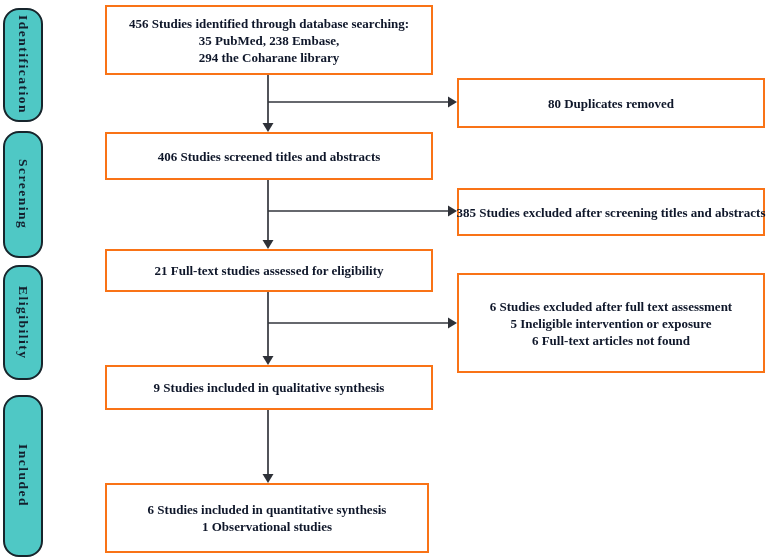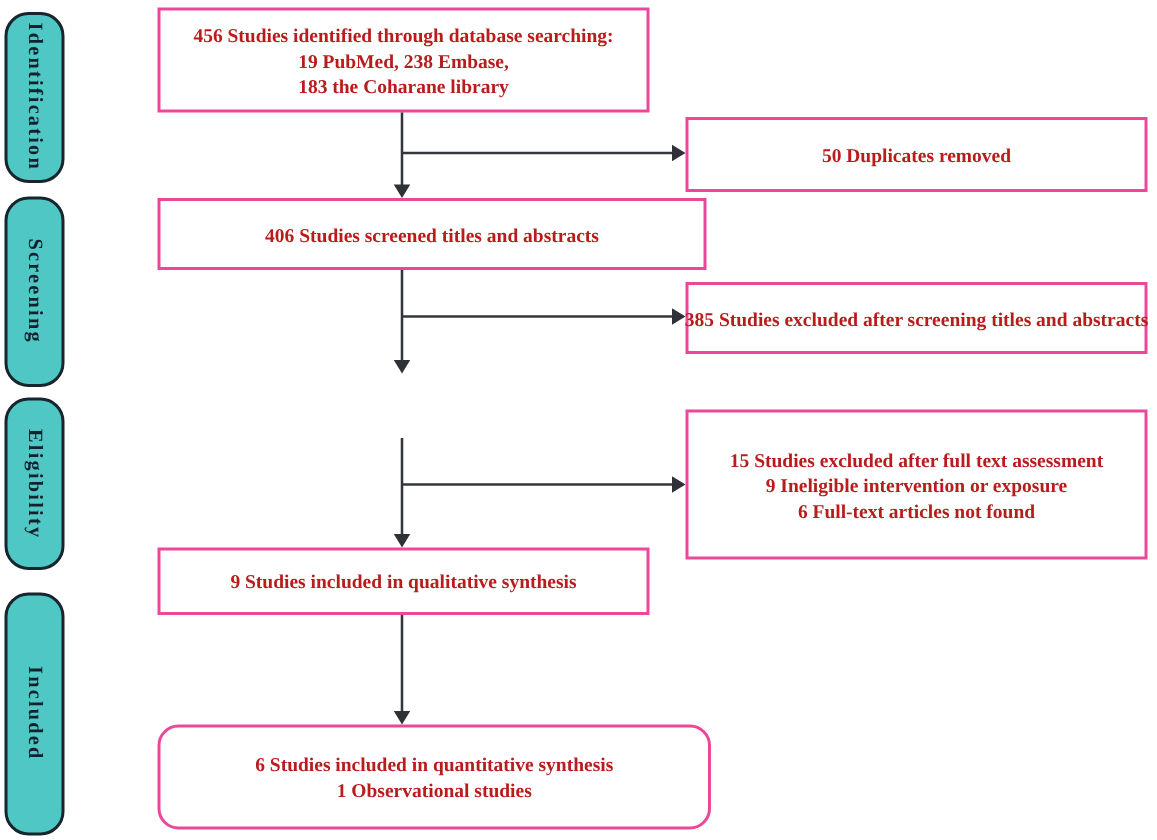--- a/index.html
+++ b/index.html
@@ -29,30 +29,30 @@
     font-weight: bold;
     font-size: 13.5px;
     letter-spacing: 1.5px;
     color: #14202e;
     white-space: nowrap;
   }
   .flow-box {
     position: absolute;
     box-sizing: border-box;
     background: #ffffff;
-    border: 2px solid #ec4899;
+    border: 2px solid #f97316;
     display: flex;
     flex-direction: column;
     align-items: center;
     justify-content: center;
     text-align: center;
     font-weight: bold;
     font-size: 13px;
     line-height: 17px;
-    color: #b91c1c;
+    color: #0f172a;
     padding: 2px 8px;
     font-family: Liberation Serif, serif;
   }
   .box-line { white-space: nowrap; }
   #arrow-layer {
     position: absolute;
     top: 0; left: 0;
     width: 771px; height: 560px;
     pointer-events: none;
   }
@@ -72,49 +72,52 @@
   </div>
   <div class="stage-pill" style="top:265px; height:115px;">
     <span class="stage-label">Eligibility</span>
   </div>
   <div class="stage-pill" style="top:395px; height:162px;">
     <span class="stage-label">Included</span>
   </div>
 
   <div class="flow-box" style="left:105px; top:5px; width:328px; height:70px;">
     <div class="box-line">456 Studies identified through database searching:</div>
-    <div class="box-line">19 PubMed, 238 Embase,</div>
-    <div class="box-line">183 the Coharane library</div>
+    <div class="box-line">35 PubMed, 238 Embase,</div>
+    <div class="box-line">294 the Coharane library</div>
   </div>
 
-  <div class="flow-box" style="left:105px; top:132px; width:366px; height:48px;">
+  <div class="flow-box" style="left:105px; top:132px; width:328px; height:48px;">
     <div class="box-line">406 Studies screened titles and abstracts</div>
   </div>
 
+  <div class="flow-box" style="left:105px; top:249px; width:328px; height:43px;">
+    <div class="box-line">21 Full-text studies assessed for eligibility</div>
+  </div>
 
   <div class="flow-box" style="left:105px; top:365px; width:328px; height:45px;">
     <div class="box-line">9 Studies included in qualitative synthesis</div>
   </div>
 
-  <div class="flow-box" style="left:105px; top:483px; width:369px; height:70px;border-radius:14px;">
+  <div class="flow-box" style="left:105px; top:483px; width:324px; height:70px;">
     <div class="box-line">6 Studies included in quantitative synthesis</div>
     <div class="box-line">1 Observational studies</div>
   </div>
 
   <div class="flow-box" style="left:457px; top:78px; width:308px; height:50px;">
-    <div class="box-line">50 Duplicates removed</div>
+    <div class="box-line">80 Duplicates removed</div>
   </div>
 
   <div class="flow-box" style="left:457px; top:188px; width:308px; height:48px;">
     <div class="box-line">385 Studies excluded after screening titles and abstracts</div>
   </div>
 
   <div class="flow-box" style="left:457px; top:273px; width:308px; height:100px;">
-    <div class="box-line">15 Studies excluded after full text assessment</div>
-    <div class="box-line">9 Ineligible intervention or exposure</div>
+    <div class="box-line">6 Studies excluded after full text assessment</div>
+    <div class="box-line">5 Ineligible intervention or exposure</div>
     <div class="box-line">6 Full-text articles not found</div>
   </div>
 
   <svg id="arrow-layer" viewBox="0 0 771 560" xmlns="http://www.w3.org/2000/svg">
 
     <g>
       <line x1="268" y1="75" x2="268" y2="124"></line>
       <polygon points="262.5,123 273.5,123 268,132"></polygon>
     </g>
 

